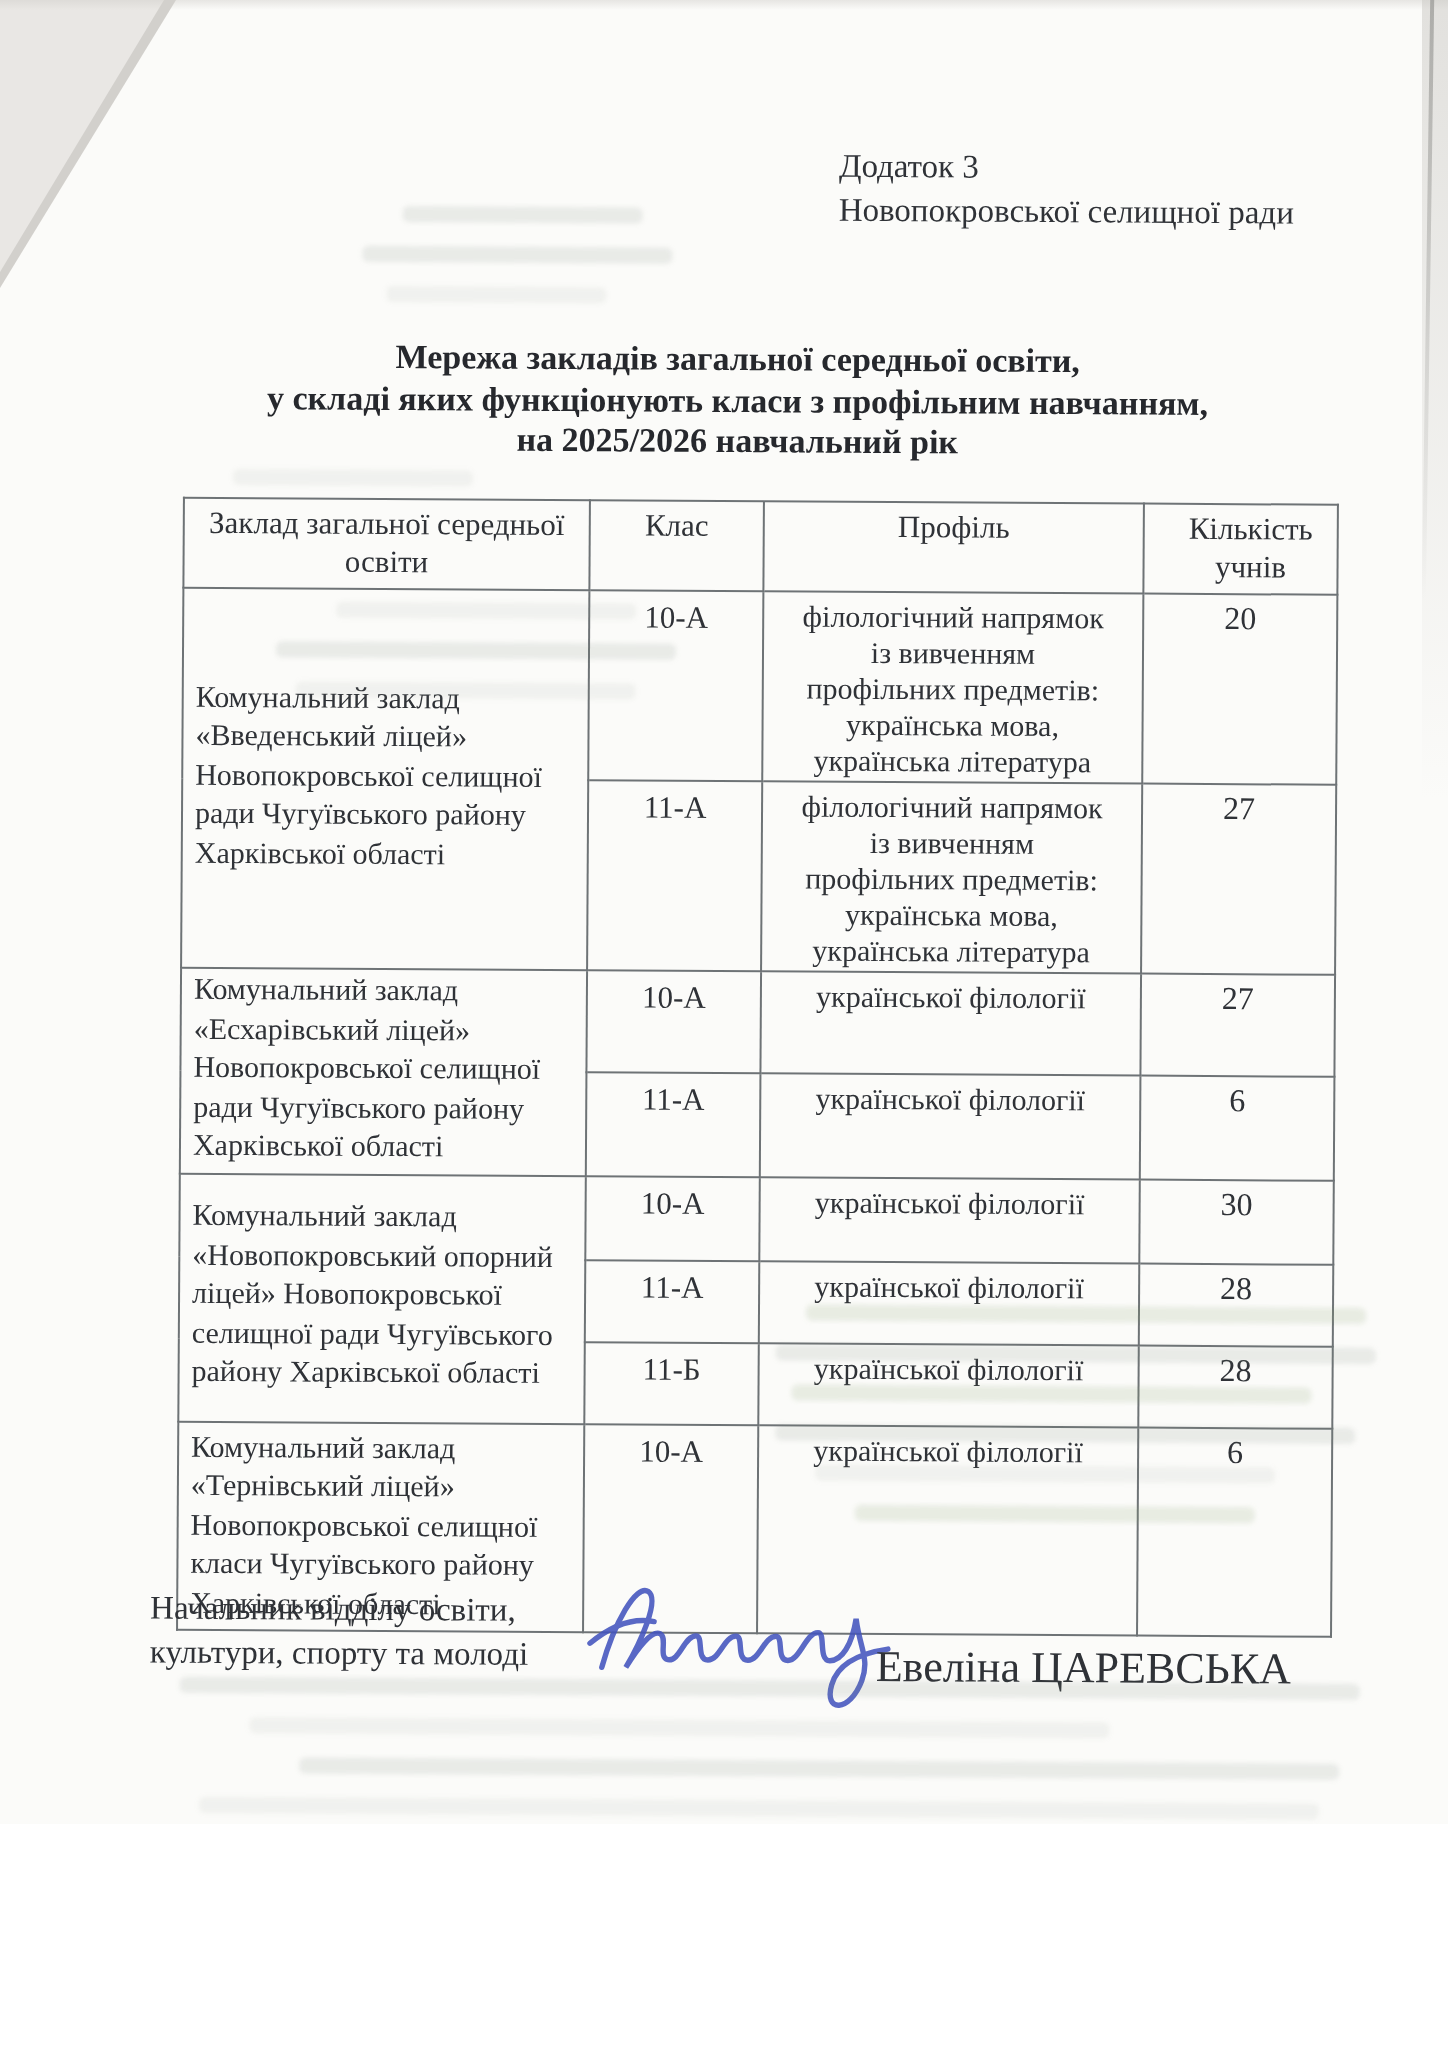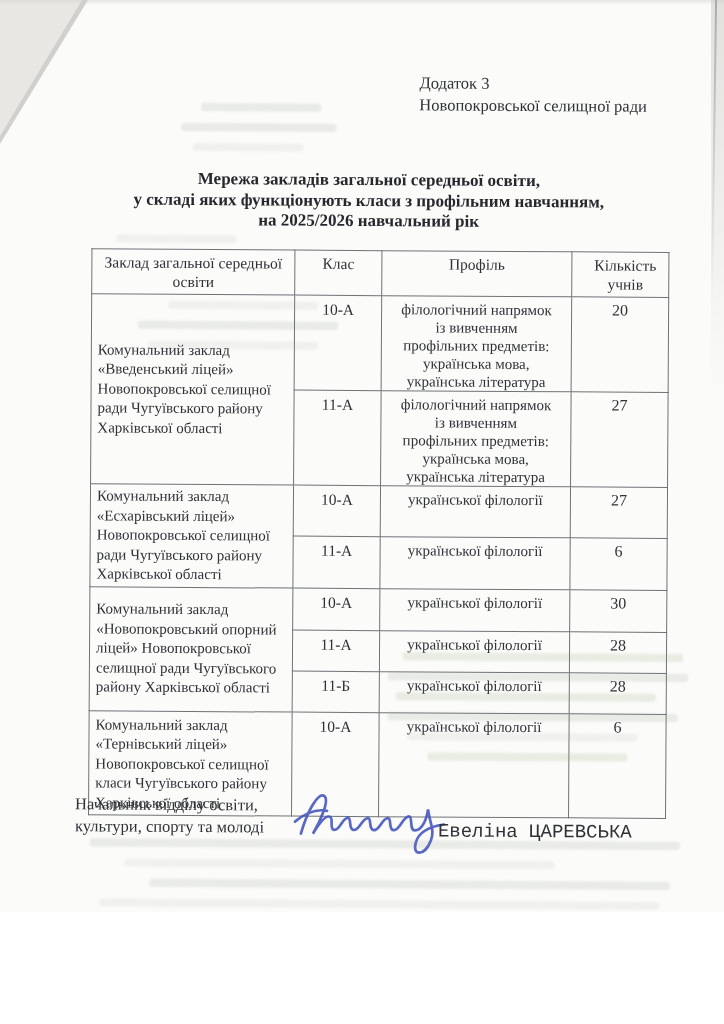--- a/index.html
+++ b/index.html
@@ -36,21 +36,21 @@
     vertical-align:top; padding-top:3px; line-height:19px; }
   td.school { text-align:left; vertical-align:middle; padding:2px 4px 2px 6px; line-height:19.5px; }
   td.cls  { text-align:center; vertical-align:top; padding-top:5px; font-size:15.5px; }
   td.prof { text-align:center; vertical-align:top; padding-top:4px; line-height:18px; white-space:pre-line; }
   td.num  { text-align:center; vertical-align:top; padding-top:4px; font-size:16px; }
   tr.hr { height:45px; } tr.r1 { height:93px; } tr.r2 { height:85px; }
   tr.r3 { height:41px; } tr.r4 { height:41px; } tr.r5 { height:42px; }
   tr.r6 { height:41px; } tr.r7 { height:41px; } tr.r8 { height:104px; }
 
   .sig-title { position:absolute; left:80px; top:795px; font-size:16.5px; line-height:22px; }
-  .sig-name  { position:absolute; left:443px; top:820px; font-size:19px;font-family:Liberation Mono, monospace; }
+  .sig-name  { position:absolute; left:443px; top:820px; font-size:22px; }
   .sig-svg   { position:absolute; left:296px; top:784px; }
 
   
   .ghost { position:absolute; pointer-events:none; filter:blur(1.3px); }
   .gline { height:8px; border-radius:3px; background:rgba(122,134,120,0.14); margin-bottom:12px; }
   .gline.green { background:rgba(138,158,110,0.17); }
   .gline.faint { background:rgba(130,140,130,0.09); }
 </style>
 </head>
 <body>

